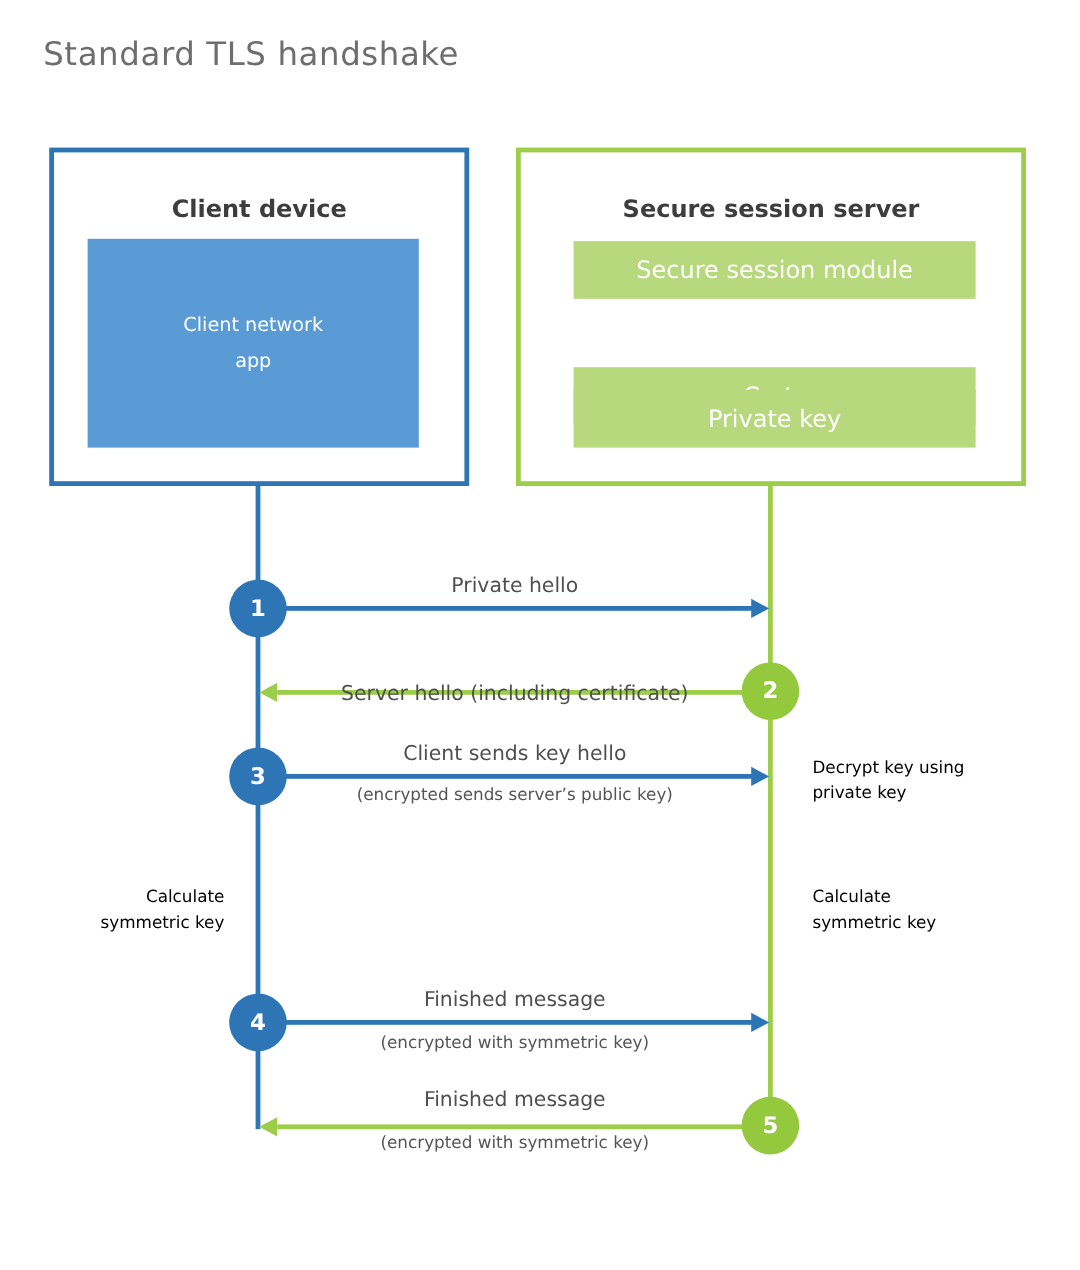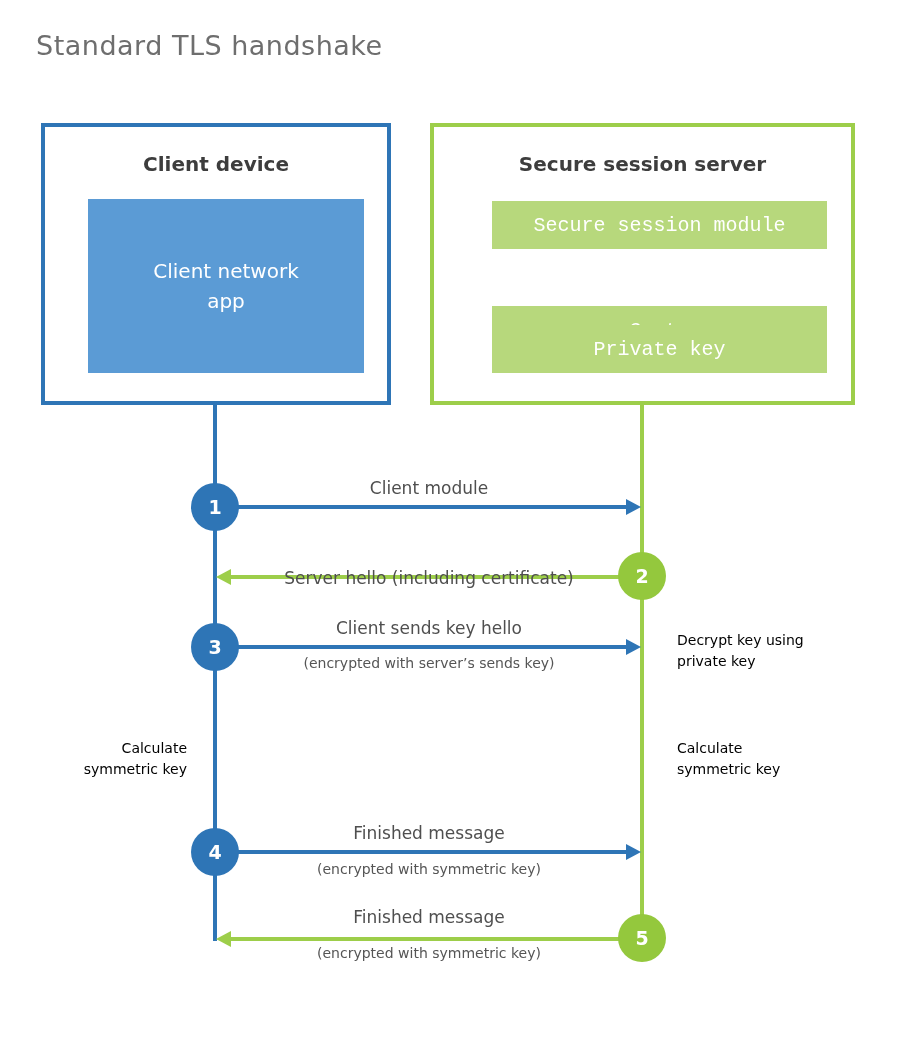--- a/index.html
+++ b/index.html
@@ -23,54 +23,53 @@
   .entity-box {
     position: absolute;
     top: 123px;
     height: 282px;
     background: #ffffff;
     box-sizing: border-box;
   }
   .client-box { left: 41px; width: 350px; border: 4px solid #2e75b6; }
   .server-box { left: 430px; width: 425px; border: 4px solid #9dce4a; }
   .entity-title {
-    margin-top: 25px;
+    margin-top: 35px;
     text-align: center;
     font-weight: bold;
     font-size: 20px;
     color: #3d3d3d;
   }
   .client-app {
     position: absolute;
-    left: 88px;
+    left: 73px;
     top: 199px;
     width: 276px;
     height: 174px;
     background: #5b9bd5;
     color: #ffffff;
-    font-size: 20px;
+    font-size: 16px;
     line-height: 30px;
     display: flex;
     flex-direction: column;
     align-items: center;
     justify-content: center;
     text-align: center;
   }
   .server-bar {
     position: absolute;
-    left: 492px;
+    left: 478px;
     width: 335px;
     height: 48px;
     background: #b7d87c;
     color: #ffffff;
     font-size: 20px;
     display: flex;
     align-items: center;
     justify-content: center;
-    font-family: Liberation Mono, monospace;
   }
   .bar-1 { top: 201px; }
   .bar-2 { top: 263px; margin-top: 43px; }
   .bar-3 { top: 325px; }
   .vline { position: absolute; width: 4px; z-index: 1; }
   .vline-blue  { left: 213px; top: 405px; height: 536px; background: #2e75b6; }
   .vline-green { left: 640px; top: 405px; height: 533px; background: #9dce4a; }
   .hline { position: absolute; height: 4px; z-index: 2; }
   .hline-blue  { background: #2e75b6; }
   .hline-green { background: #9dce4a; }
@@ -145,32 +144,32 @@
   <div class="entity-box server-box">
     <div class="entity-title">Secure session server</div>
   </div>
   <div class="server-bar bar-1">Secure session module</div>
   <div class="server-bar bar-2">Certs</div>
   <div class="server-bar bar-3">Private key</div>
 
   <div class="vline vline-blue"></div>
   <div class="vline vline-green"></div>
 
-  <div class="msg-label" style="top:478px;">Client module</div>
+  <div class="msg-label" style="top:478px;">Private hello</div>
   <div class="hline hline-blue" style="left:215px; top:505px; width:412px;"></div>
   <div class="arrowhead head-right-blue" style="left:626px; top:499px;"></div>
   <div class="step-circle circle-blue" style="left:191px; top:483px;">1</div>
 
   <div class="msg-label" style="top:568px;">Server hello (including certificate)</div>
   <div class="hline hline-green" style="left:231px; top:575px; width:411px;"></div>
   <div class="arrowhead head-left-green" style="left:216px; top:569px;"></div>
   <div class="step-circle circle-green" style="left:618px; top:552px;">2</div>
 
   <div class="msg-label" style="top:618px;">Client sends key hello</div>
-  <div class="msg-sub" style="top:655px;">(encrypted with server’s sends key)</div>
+  <div class="msg-sub" style="top:655px;">(encrypted sends server’s public key)</div>
   <div class="hline hline-blue" style="left:215px; top:645px; width:412px;"></div>
   <div class="arrowhead head-right-blue" style="left:626px; top:639px;"></div>
   <div class="step-circle circle-blue" style="left:191px; top:623px;">3</div>
 
   <div class="side-label decrypt-note">
     <span>Decrypt key using</span>
     <span>private key</span>
   </div>
   <div class="side-label calc-left-note">
     <span>Calculate</span>

